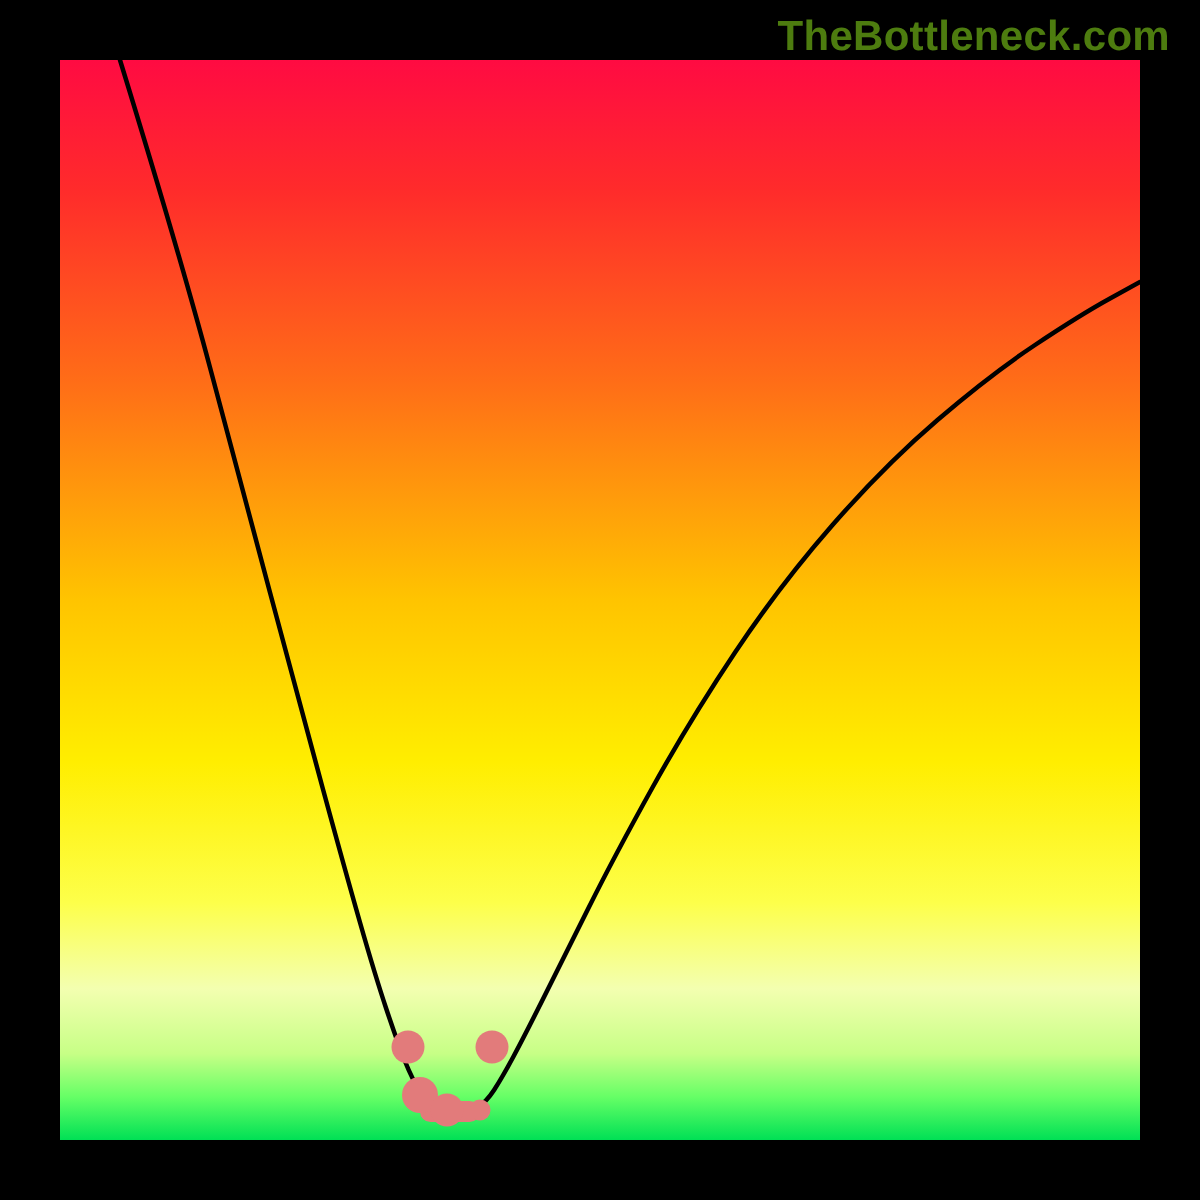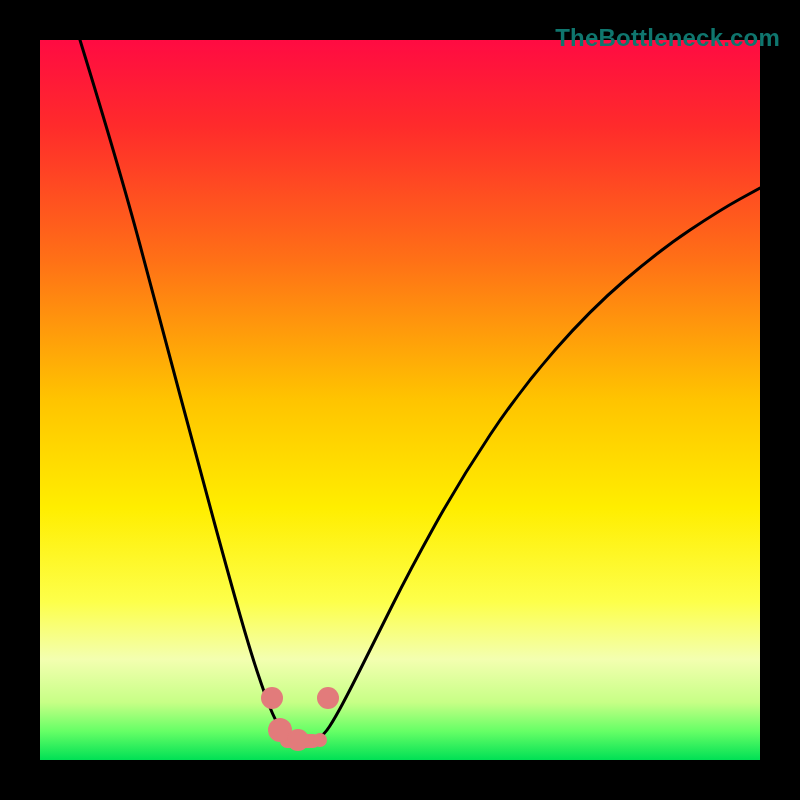--- a/index.html
+++ b/index.html
@@ -13,26 +13,26 @@
   .frame {
     position: absolute;
     left: 40px;
     top: 40px;
     width: 720px;
     height: 720px;
     background: #000;
   }
   .watermark {
     position: absolute;
-    top: 24px;
+    top: 8px;
     right: 20px;
     font-family: Arial, Helvetica, sans-serif;
-    font-size: 24px;
+    font-size: 28px;
     font-weight: bold;
-    color: #0f766e;
+    color: #4d7c0f;
     letter-spacing: 0.2px;
   }
   svg {
     display: block;
   }
 </style>
 </head>
 <body>
 
 <div class="frame">

